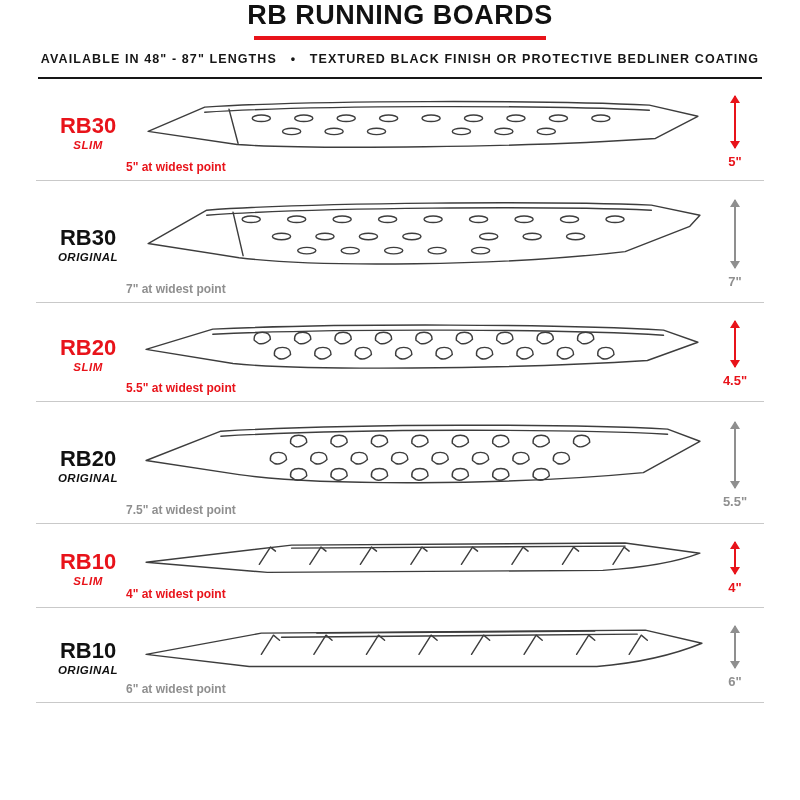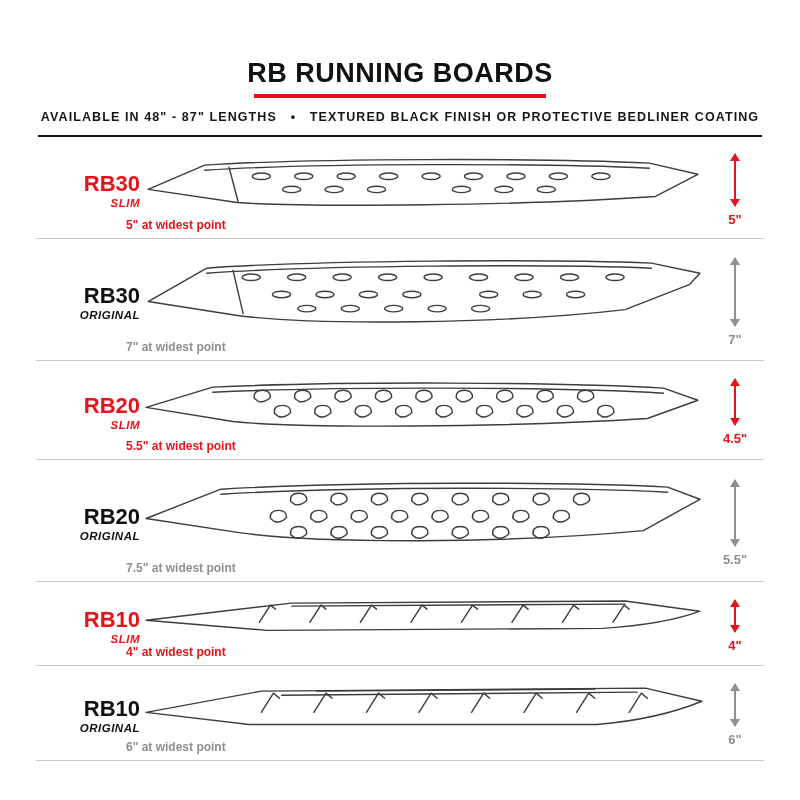--- a/index.html
+++ b/index.html
@@ -1,33 +1,33 @@
 <!DOCTYPE html>
 <html><head>
 <meta charset="utf-8">
 <style>
   html,body{margin:0;padding:0;background:#fff;}
   body{
     width:800px;height:800px;overflow:hidden;
     font-family:"Liberation Sans", sans-serif;color:#111;
     --red:#e8131a; --gray:#8f8f8f; --line:#3d3d3d; --sep:#c9c9c9;
   }
-  header{text-align:center;padding-top:24px;margin-top:34px;}
+  header{text-align:center;}
   .title{font-size:27px;font-weight:bold;letter-spacing:.5px;margin:0;}
   .title-underline{width:292px;height:4px;background:var(--red);margin:5px auto 12px;}
   .subtitle{font-size:12.5px;font-weight:bold;letter-spacing:1.1px;color:#161616;}
   .header-rule{width:724px;height:2px;background:#161616;margin:11px auto 0;}
 
   .rows{padding:0 36px;}
   .board-row{
     display:grid;grid-template-columns:104px 1fr 58px;
     align-items:center;border-bottom:1px solid var(--sep);
     padding:12px 0 6px;
   }
-  .label-col{text-align:right;}
+  .label-col{text-align:center;}
   .model{font-size:22px;font-weight:bold;line-height:1.05;}
   .variant{font-size:11.5px;font-weight:bold;letter-spacing:.5px;margin-top:2px;font-style:italic;}
   .board-row.slim .model,.board-row.slim .variant{color:var(--red);}
   .board-row.original .model,.board-row.original .variant{color:#111;}
 
   .drawing-col{min-width:0;}
   .board-svg{display:block;width:100%;height:auto;}
   .board-svg *{fill:none;stroke:var(--line);stroke-width:1.4;stroke-linejoin:round;stroke-linecap:round;}
   .width-note{font-size:12px;font-weight:bold;margin:4px 0 0 -14px;}
   .board-row.slim .width-note{color:var(--red);}

